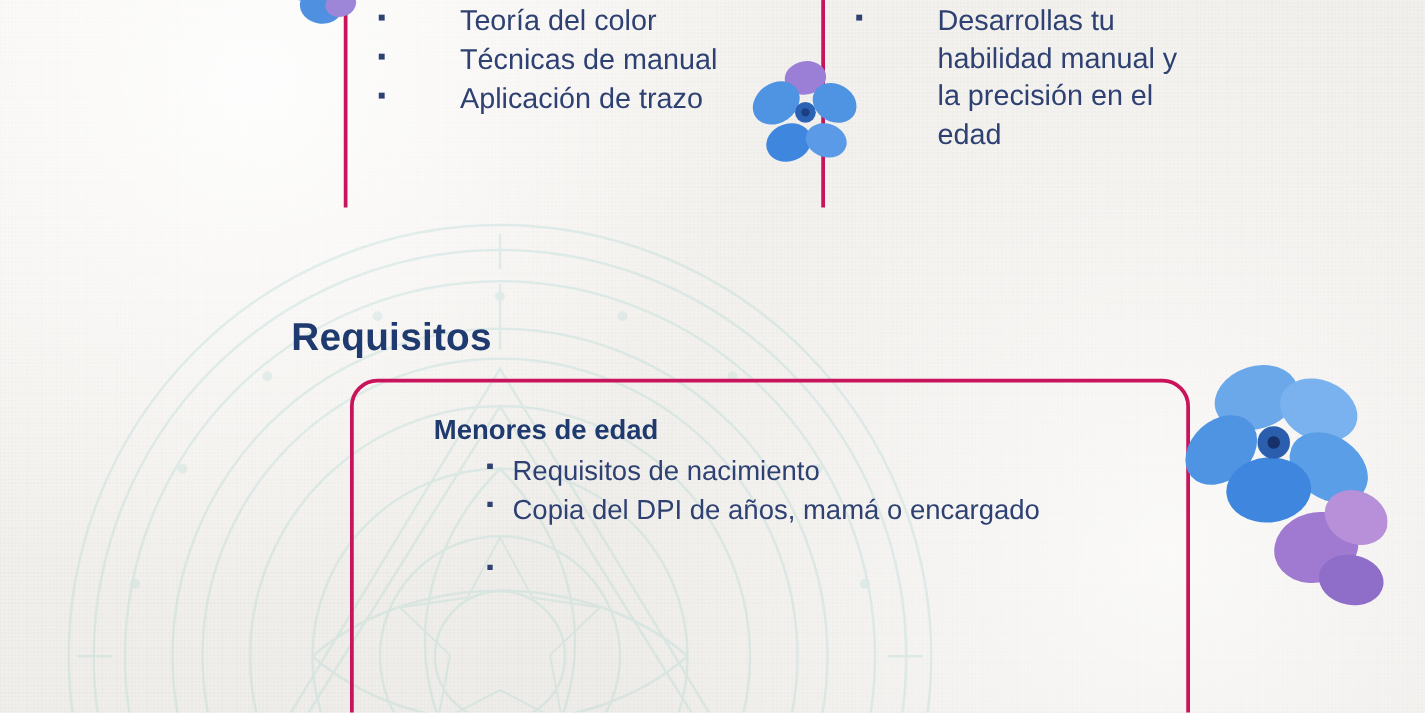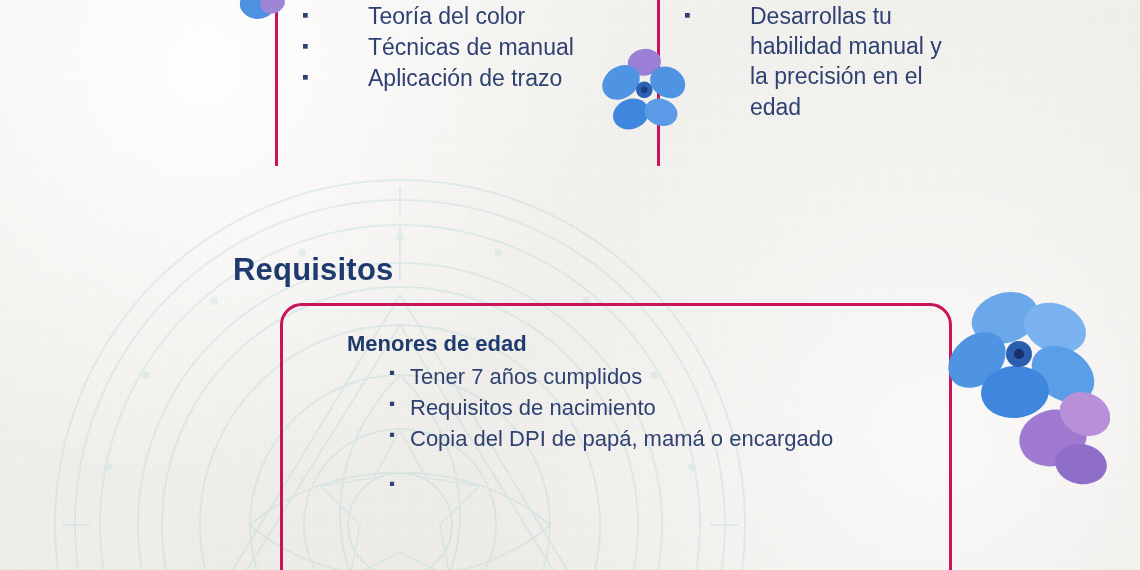--- a/index.html
+++ b/index.html
@@ -233,29 +233,28 @@
   </div>
 
   <div class="req-title">Requisitos</div>
   <div class="req-box"></div>
 
   <div class="req-inner">
     <div class="req-group-title">Menores de edad</div>
     <ul class="req-list">
       <li>
         <span class="bul">▪</span>
-        <span>Tener 7 años cumplidos</span>
       </li>
       <li>
         <span class="bul">▪</span>
         <span>Requisitos de nacimiento</span>
       </li>
       <li>
         <span class="bul">▪</span>
-        <span>Copia del DPI de papá, mamá o encargado</span>
+        <span>Copia del DPI de años, mamá o encargado</span>
       </li>
     </ul>
 
     <div class="req-gap"></div>
 
     <ul class="req-list">
       <li>
         <span class="bul">▪</span>
       </li>
     </ul>

